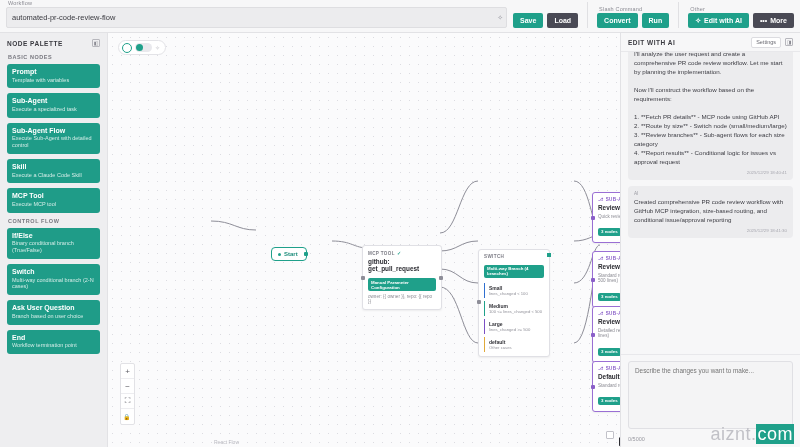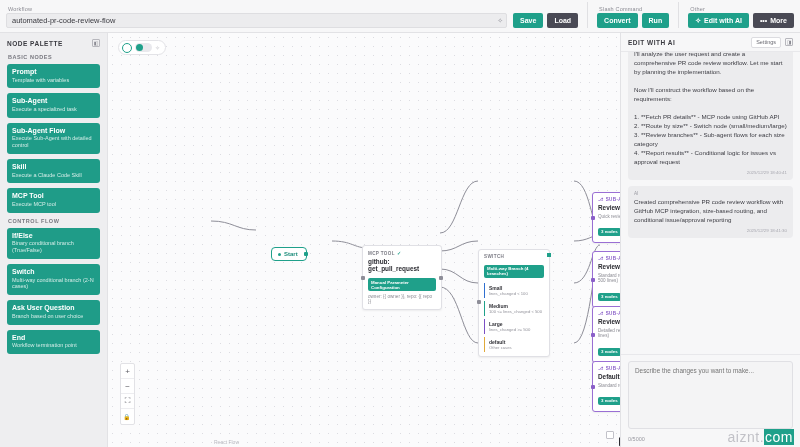--- a/index.html
+++ b/index.html
@@ -14,21 +14,21 @@
   
   .topbar {
     height: 33px; background: #f7f7f8; border-bottom: 1px solid #e2e2e5;
     display: flex; align-items: flex-end; padding: 0 6px 4px 6px; gap: 6px;
     flex: 0 0 33px;
   }
   .field-group { display: flex; flex-direction: column; flex: 1 1 auto; min-width: 0; }
   .field-label { font-size: 5.5px; color: #8b8b93; letter-spacing: .2px; margin-bottom: 1px; padding-left: 2px;}
   .wf-input-wrap { position: relative; display: flex; align-items: center; }
   .wf-input {
-    width: 100%; height: 15px; background: #ececee; border: 1px solid #dedee1;
+    width: 100%; height: 21px; background: #ececee; border: 1px solid #dedee1;
     border-radius: 2px; font-size: 7.5px; color: #3a3a40; padding: 0 16px 0 5px;
     font-family: "Liberation Sans", sans-serif;
   }
   .wf-spark { position: absolute; right: 4px; font-size: 7px; color: #9a9aa2; line-height: 1; }
 
   .btn-group { display: flex; flex-direction: column; }
   .btn-row { display: flex; gap: 4px; }
   .btn {
     height: 15px; border-radius: 2px; border: none; color: #fff;
     font-size: 7px; font-weight: bold; padding: 0 7px; cursor: pointer;
@@ -146,21 +146,21 @@
   .msg-time { font-size: 4.4px; color: #a8a8b0; text-align: right; margin-top: 3px; }
   .msg.clip-top { margin-top: -12px; }
   .rp-compose { border-top: 1px solid #e8e8eb; padding: 6px 7px 5px 7px; }
   .rp-textarea {
     width: 100%; height: 68px; background: #f4f4f5; border: 1px solid #e0e0e4; border-radius: 3px;
     font-size: 6.4px; color: #86868e; padding: 5px 6px; resize: none;
     font-family: "Liberation Sans", sans-serif;
   }
   .rp-count { font-size: 5.5px; color: #9a9aa2; margin-top: 3px; }
   .watermark {
-    position: absolute; right: 6px; bottom: 2px; font-size: 14px; color: rgba(150,150,158,.55);
+    position: absolute; right: 6px; bottom: 2px; font-size: 18px; color: rgba(150,150,158,.55);
     letter-spacing: .5px; pointer-events: none;
   }
   .watermark .hl { background: #1fa08a; color: #fff; padding: 0 1px; }
   .cursor { position: absolute; left: 511px; top: 404px; width: 8px; height: 12px; pointer-events: none; }
 </style>
 </head>
 <body>
 
 <div class="app">
 

